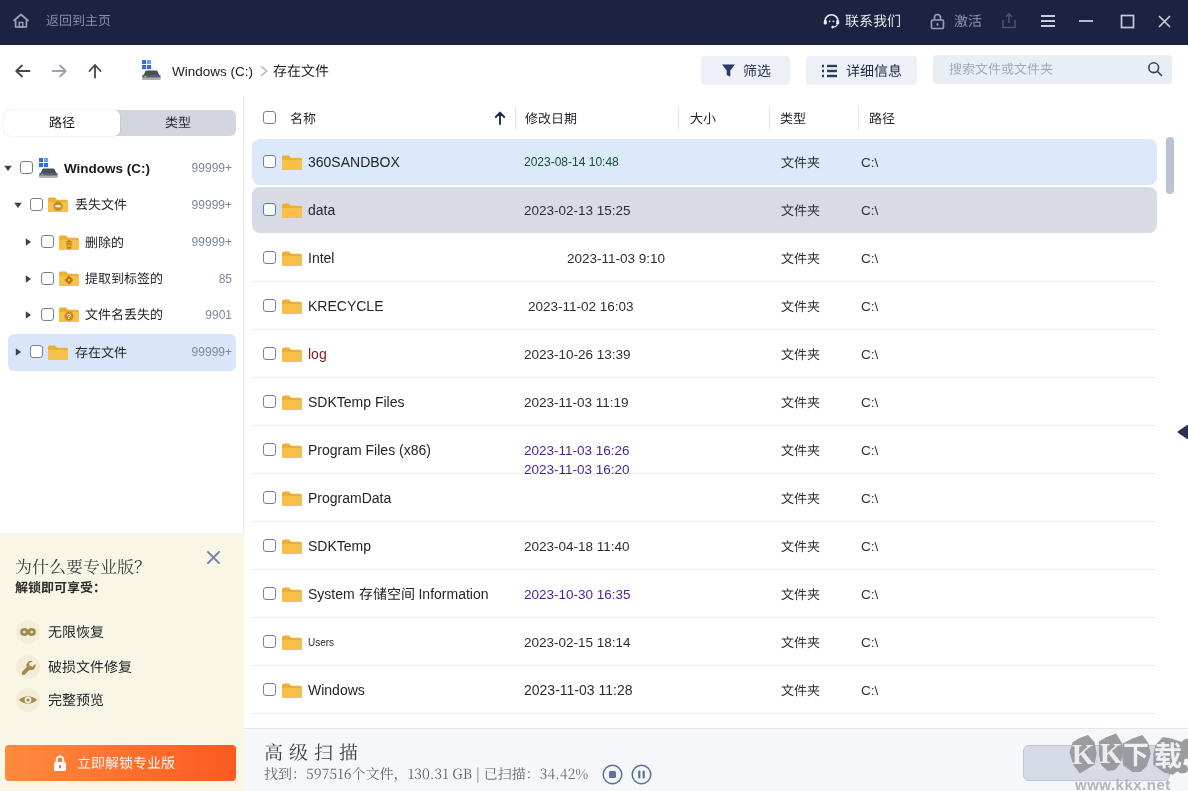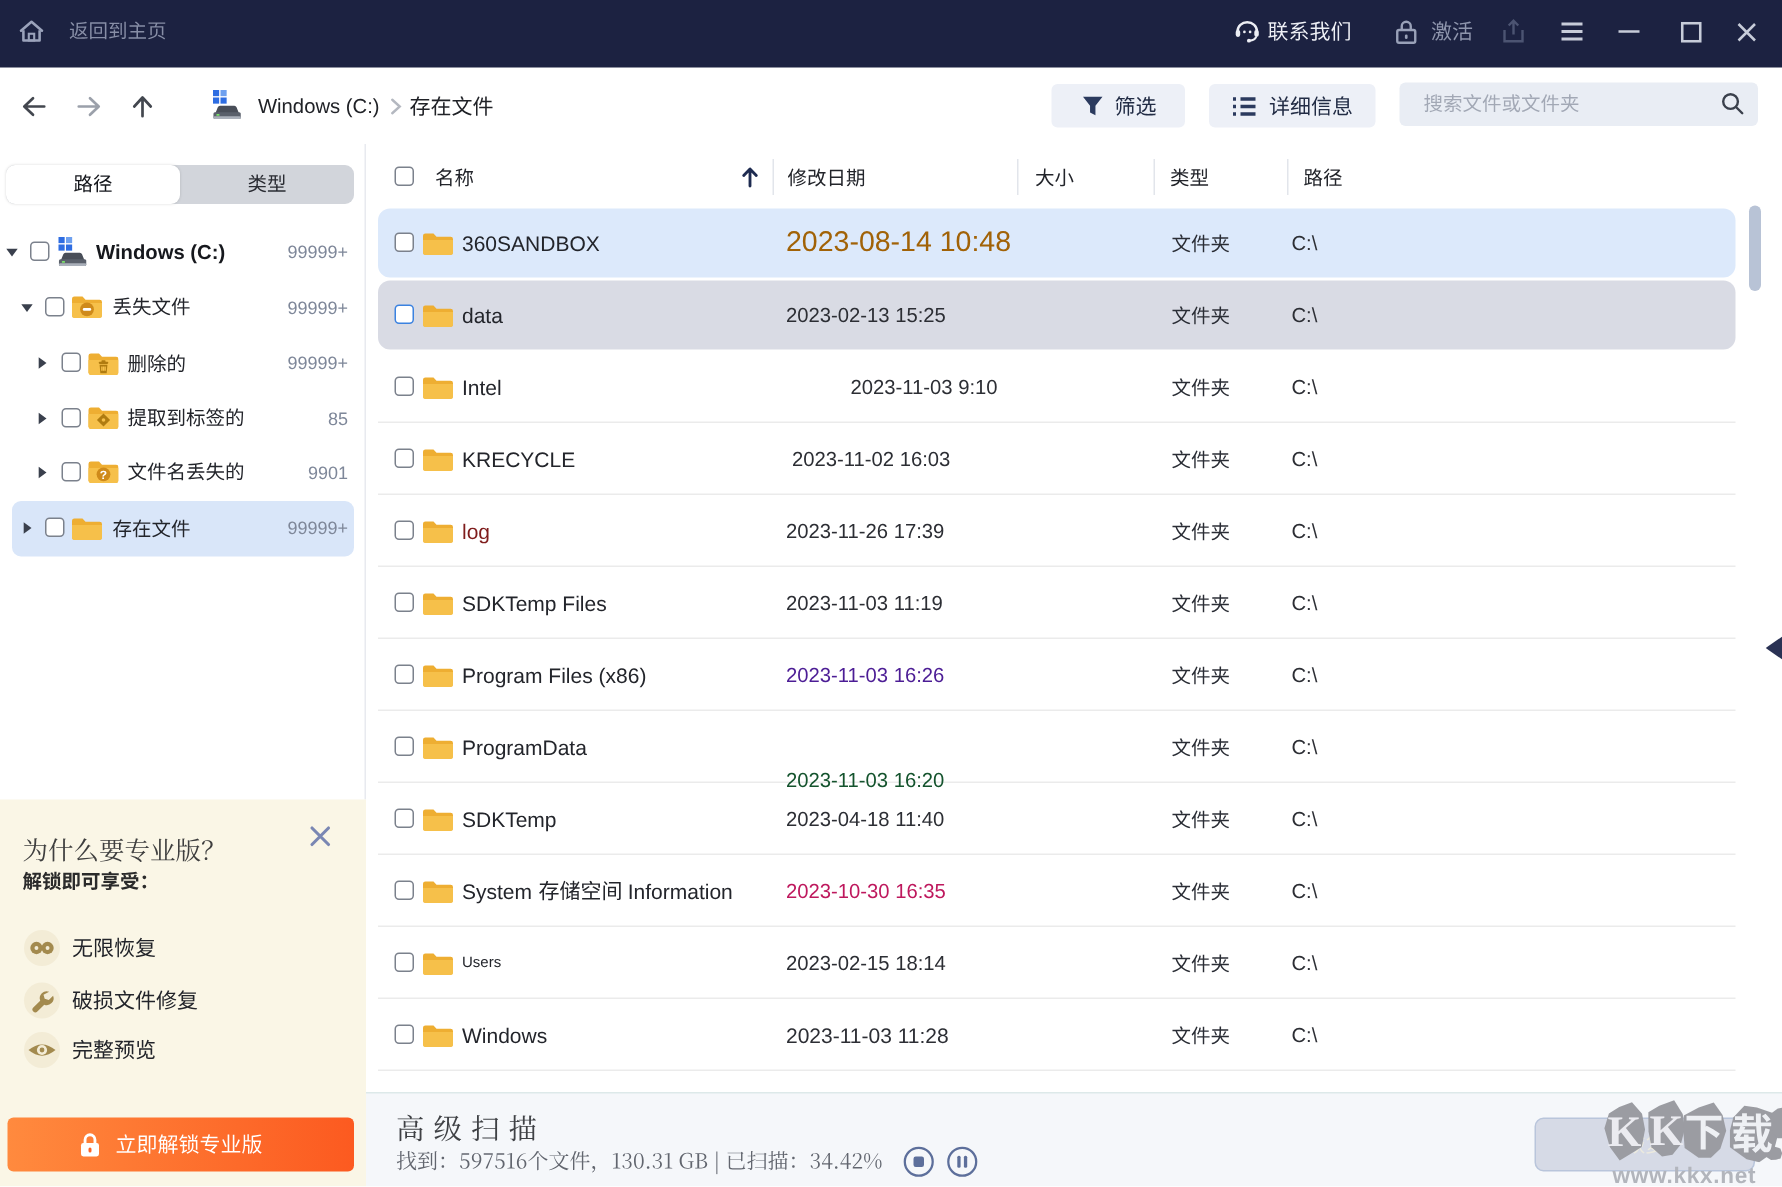--- a/index.html
+++ b/index.html
@@ -474,21 +474,21 @@
   </div>
 <div style="position:absolute;left:252px;top:139px;width:905px;height:46px;background:#dce9fb;border-radius:8px"></div>
 <div class="cb" style="left:263px;top:155px;border-color:#7b818c"></div>
 <div style="position:absolute;left:281px;top:154px;line-height:0">
     <svg width="21" height="17" viewBox="0 0 21 17">
       <path d="M1 3.2 a1.6 1.6 0 0 1 1.6-1.6 H8 l2 2.2 H19.4 a1.6 1.6 0 0 1 1.6 1.6 V14.4 a1.6 1.6 0 0 1-1.6 1.6 H2.6 A1.6 1.6 0 0 1 1 14.4 Z" fill="#eeae32"></path>
       <path d="M1 6 H21 V14.4 a1.6 1.6 0 0 1-1.6 1.6 H2.6 A1.6 1.6 0 0 1 1 14.4 Z" fill="#f6c04a"></path>
     </svg>
   </div>
 <div style="position:absolute;left:308px;top:162px;transform:translateY(-50%);font-size:14px;color:#23252b;font-weight:normal;white-space:nowrap;">360SANDBOX</div>
-<div style="position:absolute;left:524px;top:162px;transform:translateY(-50%);font-size:19px;color:#a16207;font-weight:normal;white-space:nowrap;">2023-08-14 10:48</div>
+<div style="position:absolute;left:524px;top:162px;transform:translateY(-50%);font-size:12px;color:#14532d;font-weight:normal;white-space:nowrap;">2023-08-14 10:48</div>
 <div style="position:absolute;left:781px;top:154px;line-height:0">
     <svg width="39" height="17" viewBox="0 0 39 17" fill="#2a2d35">
       <path transform="translate(0.0 13.2) scale(0.013000 -0.013000)" d="M423 823C453 774 485 707 497 666L580 693C566 734 531 799 501 847ZM50 664V590H206C265 438 344 307 447 200C337 108 202 40 36 -7C51 -25 75 -60 83 -78C250 -24 389 48 502 146C615 46 751 -28 915 -73C928 -52 950 -20 967 -4C807 36 671 107 560 201C661 304 738 432 796 590H954V664ZM504 253C410 348 336 462 284 590H711C661 455 592 344 504 253Z"></path>
       <path transform="translate(13.0 13.2) scale(0.013000 -0.013000)" d="M317 341V268H604V-80H679V268H953V341H679V562H909V635H679V828H604V635H470C483 680 494 728 504 775L432 790C409 659 367 530 309 447C327 438 359 420 373 409C400 451 425 504 446 562H604V341ZM268 836C214 685 126 535 32 437C45 420 67 381 75 363C107 397 137 437 167 480V-78H239V597C277 667 311 741 339 815Z"></path>
       <path transform="translate(26.0 13.2) scale(0.013000 -0.013000)" d="M178 574C214 513 249 432 260 381L331 402C319 453 283 532 245 592ZM737 595C712 536 666 450 629 397L689 378C727 427 775 506 811 573ZM464 839V690H90V617H463C461 523 455 440 440 366H58V291H420C371 146 267 46 46 -15C63 -31 85 -61 93 -80C335 -10 446 108 498 276C576 99 708 -21 905 -75C916 -55 937 -24 954 -8C770 35 641 142 570 291H942V366H520C534 441 540 525 542 617H908V690H543L544 839Z"></path>
     </svg>
   </div>
 <div style="position:absolute;left:861px;top:162px;transform:translateY(-50%);font-size:13.5px;color:#2c2e34;font-weight:normal;white-space:nowrap;">C:\</div>
 <div style="position:absolute;left:252px;top:187px;width:905px;height:46px;background:#d9dbe4;border-radius:8px"></div>
 <div class="cb" style="left:263px;top:203px;border-color:#3b82e0"></div>
@@ -546,21 +546,21 @@
 <div style="position:absolute;left:861px;top:306px;transform:translateY(-50%);font-size:13.5px;color:#2c2e34;font-weight:normal;white-space:nowrap;">C:\</div>
 <div style="position:absolute;left:252px;top:377px;width:905px;height:1px;background:#ebebeb"></div>
 <div class="cb" style="left:263px;top:347px;border-color:#7b818c"></div>
 <div style="position:absolute;left:281px;top:346px;line-height:0">
     <svg width="21" height="17" viewBox="0 0 21 17">
       <path d="M1 3.2 a1.6 1.6 0 0 1 1.6-1.6 H8 l2 2.2 H19.4 a1.6 1.6 0 0 1 1.6 1.6 V14.4 a1.6 1.6 0 0 1-1.6 1.6 H2.6 A1.6 1.6 0 0 1 1 14.4 Z" fill="#eeae32"></path>
       <path d="M1 6 H21 V14.4 a1.6 1.6 0 0 1-1.6 1.6 H2.6 A1.6 1.6 0 0 1 1 14.4 Z" fill="#f6c04a"></path>
     </svg>
   </div>
 <div style="position:absolute;left:308px;top:354px;transform:translateY(-50%);font-size:14px;color:#7f1d1d;font-weight:normal;white-space:nowrap;">log</div>
-<div style="position:absolute;left:524px;top:354px;transform:translateY(-50%);font-size:13.5px;color:#2c2e34;font-weight:normal;white-space:nowrap;">2023-11-26 17:39</div>
+<div style="position:absolute;left:524px;top:354px;transform:translateY(-50%);font-size:13.5px;color:#2c2e34;font-weight:normal;white-space:nowrap;">2023-10-26 13:39</div>
 <div style="position:absolute;left:781px;top:346px;line-height:0">
     <svg width="39" height="17" viewBox="0 0 39 17" fill="#2a2d35">
       <path transform="translate(0.0 13.2) scale(0.013000 -0.013000)" d="M423 823C453 774 485 707 497 666L580 693C566 734 531 799 501 847ZM50 664V590H206C265 438 344 307 447 200C337 108 202 40 36 -7C51 -25 75 -60 83 -78C250 -24 389 48 502 146C615 46 751 -28 915 -73C928 -52 950 -20 967 -4C807 36 671 107 560 201C661 304 738 432 796 590H954V664ZM504 253C410 348 336 462 284 590H711C661 455 592 344 504 253Z"></path>
       <path transform="translate(13.0 13.2) scale(0.013000 -0.013000)" d="M317 341V268H604V-80H679V268H953V341H679V562H909V635H679V828H604V635H470C483 680 494 728 504 775L432 790C409 659 367 530 309 447C327 438 359 420 373 409C400 451 425 504 446 562H604V341ZM268 836C214 685 126 535 32 437C45 420 67 381 75 363C107 397 137 437 167 480V-78H239V597C277 667 311 741 339 815Z"></path>
       <path transform="translate(26.0 13.2) scale(0.013000 -0.013000)" d="M178 574C214 513 249 432 260 381L331 402C319 453 283 532 245 592ZM737 595C712 536 666 450 629 397L689 378C727 427 775 506 811 573ZM464 839V690H90V617H463C461 523 455 440 440 366H58V291H420C371 146 267 46 46 -15C63 -31 85 -61 93 -80C335 -10 446 108 498 276C576 99 708 -21 905 -75C916 -55 937 -24 954 -8C770 35 641 142 570 291H942V366H520C534 441 540 525 542 617H908V690H543L544 839Z"></path>
     </svg>
   </div>
 <div style="position:absolute;left:861px;top:354px;transform:translateY(-50%);font-size:13.5px;color:#2c2e34;font-weight:normal;white-space:nowrap;">C:\</div>
 <div style="position:absolute;left:252px;top:425px;width:905px;height:1px;background:#ebebeb"></div>
 <div class="cb" style="left:263px;top:395px;border-color:#7b818c"></div>
@@ -600,21 +600,21 @@
 <div style="position:absolute;left:861px;top:450px;transform:translateY(-50%);font-size:13.5px;color:#2c2e34;font-weight:normal;white-space:nowrap;">C:\</div>
 <div style="position:absolute;left:252px;top:521px;width:905px;height:1px;background:#ebebeb"></div>
 <div class="cb" style="left:263px;top:491px;border-color:#7b818c"></div>
 <div style="position:absolute;left:281px;top:490px;line-height:0">
     <svg width="21" height="17" viewBox="0 0 21 17">
       <path d="M1 3.2 a1.6 1.6 0 0 1 1.6-1.6 H8 l2 2.2 H19.4 a1.6 1.6 0 0 1 1.6 1.6 V14.4 a1.6 1.6 0 0 1-1.6 1.6 H2.6 A1.6 1.6 0 0 1 1 14.4 Z" fill="#eeae32"></path>
       <path d="M1 6 H21 V14.4 a1.6 1.6 0 0 1-1.6 1.6 H2.6 A1.6 1.6 0 0 1 1 14.4 Z" fill="#f6c04a"></path>
     </svg>
   </div>
 <div style="position:absolute;left:308px;top:498px;transform:translateY(-50%);font-size:14px;color:#23252b;font-weight:normal;white-space:nowrap;">ProgramData</div>
-<div style="position:absolute;left:524px;top:520px;transform:translateY(-50%);font-size:13.5px;color:#14532d;font-weight:normal;white-space:nowrap;">2023-11-03 16:20</div>
+<div style="position:absolute;left:524px;top:469px;transform:translateY(-50%);font-size:13.5px;color:#4c1d95;font-weight:normal;white-space:nowrap;">2023-11-03 16:20</div>
 <div style="position:absolute;left:781px;top:490px;line-height:0">
     <svg width="39" height="17" viewBox="0 0 39 17" fill="#2a2d35">
       <path transform="translate(0.0 13.2) scale(0.013000 -0.013000)" d="M423 823C453 774 485 707 497 666L580 693C566 734 531 799 501 847ZM50 664V590H206C265 438 344 307 447 200C337 108 202 40 36 -7C51 -25 75 -60 83 -78C250 -24 389 48 502 146C615 46 751 -28 915 -73C928 -52 950 -20 967 -4C807 36 671 107 560 201C661 304 738 432 796 590H954V664ZM504 253C410 348 336 462 284 590H711C661 455 592 344 504 253Z"></path>
       <path transform="translate(13.0 13.2) scale(0.013000 -0.013000)" d="M317 341V268H604V-80H679V268H953V341H679V562H909V635H679V828H604V635H470C483 680 494 728 504 775L432 790C409 659 367 530 309 447C327 438 359 420 373 409C400 451 425 504 446 562H604V341ZM268 836C214 685 126 535 32 437C45 420 67 381 75 363C107 397 137 437 167 480V-78H239V597C277 667 311 741 339 815Z"></path>
       <path transform="translate(26.0 13.2) scale(0.013000 -0.013000)" d="M178 574C214 513 249 432 260 381L331 402C319 453 283 532 245 592ZM737 595C712 536 666 450 629 397L689 378C727 427 775 506 811 573ZM464 839V690H90V617H463C461 523 455 440 440 366H58V291H420C371 146 267 46 46 -15C63 -31 85 -61 93 -80C335 -10 446 108 498 276C576 99 708 -21 905 -75C916 -55 937 -24 954 -8C770 35 641 142 570 291H942V366H520C534 441 540 525 542 617H908V690H543L544 839Z"></path>
     </svg>
   </div>
 <div style="position:absolute;left:861px;top:498px;transform:translateY(-50%);font-size:13.5px;color:#2c2e34;font-weight:normal;white-space:nowrap;">C:\</div>
 <div style="position:absolute;left:252px;top:569px;width:905px;height:1px;background:#ebebeb"></div>
 <div class="cb" style="left:263px;top:539px;border-color:#7b818c"></div>
@@ -641,21 +641,21 @@
       <path d="M1 3.2 a1.6 1.6 0 0 1 1.6-1.6 H8 l2 2.2 H19.4 a1.6 1.6 0 0 1 1.6 1.6 V14.4 a1.6 1.6 0 0 1-1.6 1.6 H2.6 A1.6 1.6 0 0 1 1 14.4 Z" fill="#eeae32"></path>
       <path d="M1 6 H21 V14.4 a1.6 1.6 0 0 1-1.6 1.6 H2.6 A1.6 1.6 0 0 1 1 14.4 Z" fill="#f6c04a"></path>
     </svg>
   </div>
 <div style="position:absolute;left:308px;top:594px;transform:translateY(-50%);display:flex;align-items:center;font-size:14px;color:#23252b;white-space:nowrap">System&nbsp;<svg width="56" height="18" viewBox="0 0 56 18" fill="#23252b">
       <path transform="translate(0.0 14.0) scale(0.014000 -0.014000)" d="M613 349V266H335V196H613V10C613 -4 610 -8 592 -9C574 -10 514 -10 448 -8C458 -29 468 -58 471 -79C557 -79 613 -79 647 -68C680 -56 689 -35 689 9V196H957V266H689V324C762 370 840 432 894 492L846 529L831 525H420V456H761C718 416 663 375 613 349ZM385 840C373 797 359 753 342 709H63V637H311C246 499 153 370 31 284C43 267 61 235 69 216C112 247 152 282 188 320V-78H264V411C316 481 358 557 394 637H939V709H424C438 746 451 784 462 821Z"></path>
       <path transform="translate(14.0 14.0) scale(0.014000 -0.014000)" d="M290 749C333 706 381 645 402 605L457 645C435 685 385 743 341 784ZM472 536V468H662C596 399 522 341 442 295C457 282 482 252 491 238C516 254 541 271 565 289V-76H630V-25H847V-73H915V361H651C687 394 721 430 753 468H959V536H807C863 612 911 697 950 788L883 807C864 761 842 717 817 674V727H701V840H632V727H501V662H632V536ZM701 662H810C783 618 754 576 722 536H701ZM630 141H847V37H630ZM630 198V299H847V198ZM346 -44C360 -26 385 -10 526 78C521 92 512 119 508 138L411 82V521H247V449H346V95C346 53 324 28 309 18C322 4 340 -27 346 -44ZM216 842C173 688 104 535 25 433C36 416 56 379 62 363C89 398 115 438 139 482V-77H205V616C234 683 259 754 280 824Z"></path>
       <path transform="translate(28.0 14.0) scale(0.014000 -0.014000)" d="M564 537C666 484 802 405 869 357L919 415C848 462 710 537 611 587ZM384 590C307 523 203 455 85 413L129 348C246 398 356 474 436 544ZM77 22V-46H927V22H538V275H825V343H182V275H459V22ZM424 824C440 792 459 752 473 718H76V492H150V649H849V517H926V718H565C550 755 524 807 502 846Z"></path>
       <path transform="translate(42.0 14.0) scale(0.014000 -0.014000)" d="M91 615V-80H168V615ZM106 791C152 747 204 684 227 644L289 684C265 726 211 785 164 827ZM379 295H619V160H379ZM379 491H619V358H379ZM311 554V98H690V554ZM352 784V713H836V11C836 -2 832 -6 819 -7C806 -7 765 -8 723 -6C733 -25 743 -57 747 -75C808 -75 851 -75 878 -63C904 -50 913 -31 913 11V784Z"></path>
     </svg>&nbsp;Information</div>
-<div style="position:absolute;left:524px;top:594px;transform:translateY(-50%);font-size:13.5px;color:#be185d;font-weight:normal;white-space:nowrap;">2023-10-30 16:35</div>
+<div style="position:absolute;left:524px;top:594px;transform:translateY(-50%);font-size:13.5px;color:#4c1d95;font-weight:normal;white-space:nowrap;">2023-10-30 16:35</div>
 <div style="position:absolute;left:781px;top:586px;line-height:0">
     <svg width="39" height="17" viewBox="0 0 39 17" fill="#2a2d35">
       <path transform="translate(0.0 13.2) scale(0.013000 -0.013000)" d="M423 823C453 774 485 707 497 666L580 693C566 734 531 799 501 847ZM50 664V590H206C265 438 344 307 447 200C337 108 202 40 36 -7C51 -25 75 -60 83 -78C250 -24 389 48 502 146C615 46 751 -28 915 -73C928 -52 950 -20 967 -4C807 36 671 107 560 201C661 304 738 432 796 590H954V664ZM504 253C410 348 336 462 284 590H711C661 455 592 344 504 253Z"></path>
       <path transform="translate(13.0 13.2) scale(0.013000 -0.013000)" d="M317 341V268H604V-80H679V268H953V341H679V562H909V635H679V828H604V635H470C483 680 494 728 504 775L432 790C409 659 367 530 309 447C327 438 359 420 373 409C400 451 425 504 446 562H604V341ZM268 836C214 685 126 535 32 437C45 420 67 381 75 363C107 397 137 437 167 480V-78H239V597C277 667 311 741 339 815Z"></path>
       <path transform="translate(26.0 13.2) scale(0.013000 -0.013000)" d="M178 574C214 513 249 432 260 381L331 402C319 453 283 532 245 592ZM737 595C712 536 666 450 629 397L689 378C727 427 775 506 811 573ZM464 839V690H90V617H463C461 523 455 440 440 366H58V291H420C371 146 267 46 46 -15C63 -31 85 -61 93 -80C335 -10 446 108 498 276C576 99 708 -21 905 -75C916 -55 937 -24 954 -8C770 35 641 142 570 291H942V366H520C534 441 540 525 542 617H908V690H543L544 839Z"></path>
     </svg>
   </div>
 <div style="position:absolute;left:861px;top:594px;transform:translateY(-50%);font-size:13.5px;color:#2c2e34;font-weight:normal;white-space:nowrap;">C:\</div>
 <div style="position:absolute;left:252px;top:665px;width:905px;height:1px;background:#ebebeb"></div>
 <div class="cb" style="left:263px;top:635px;border-color:#7b818c"></div>

